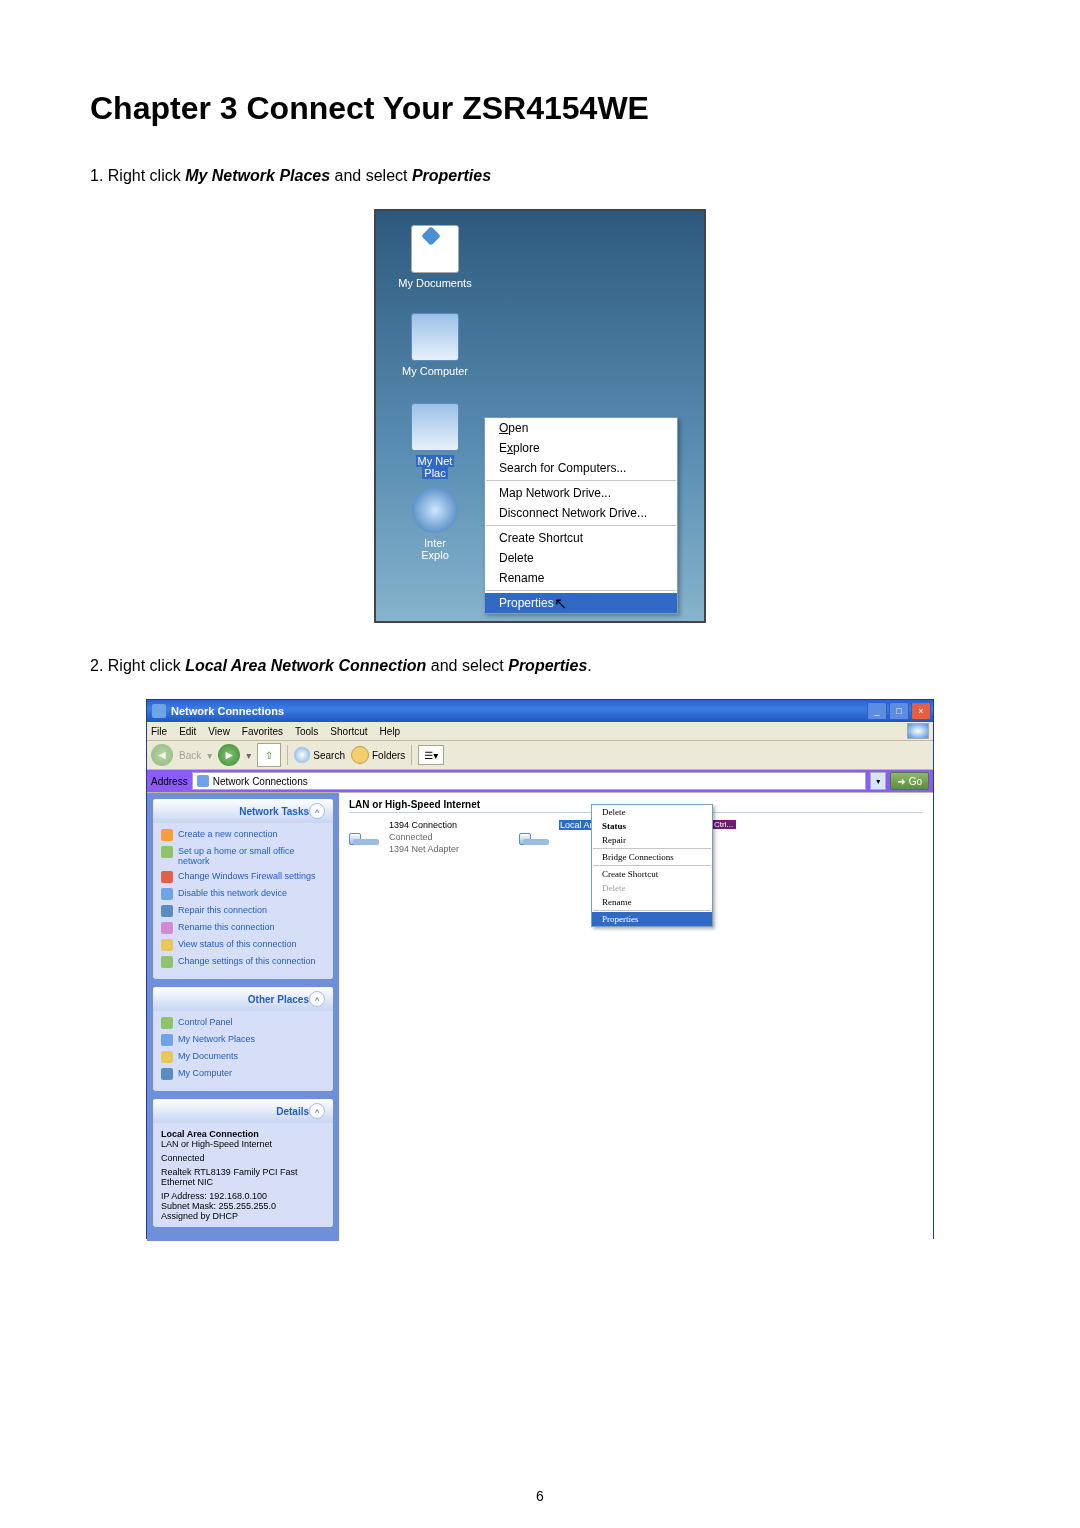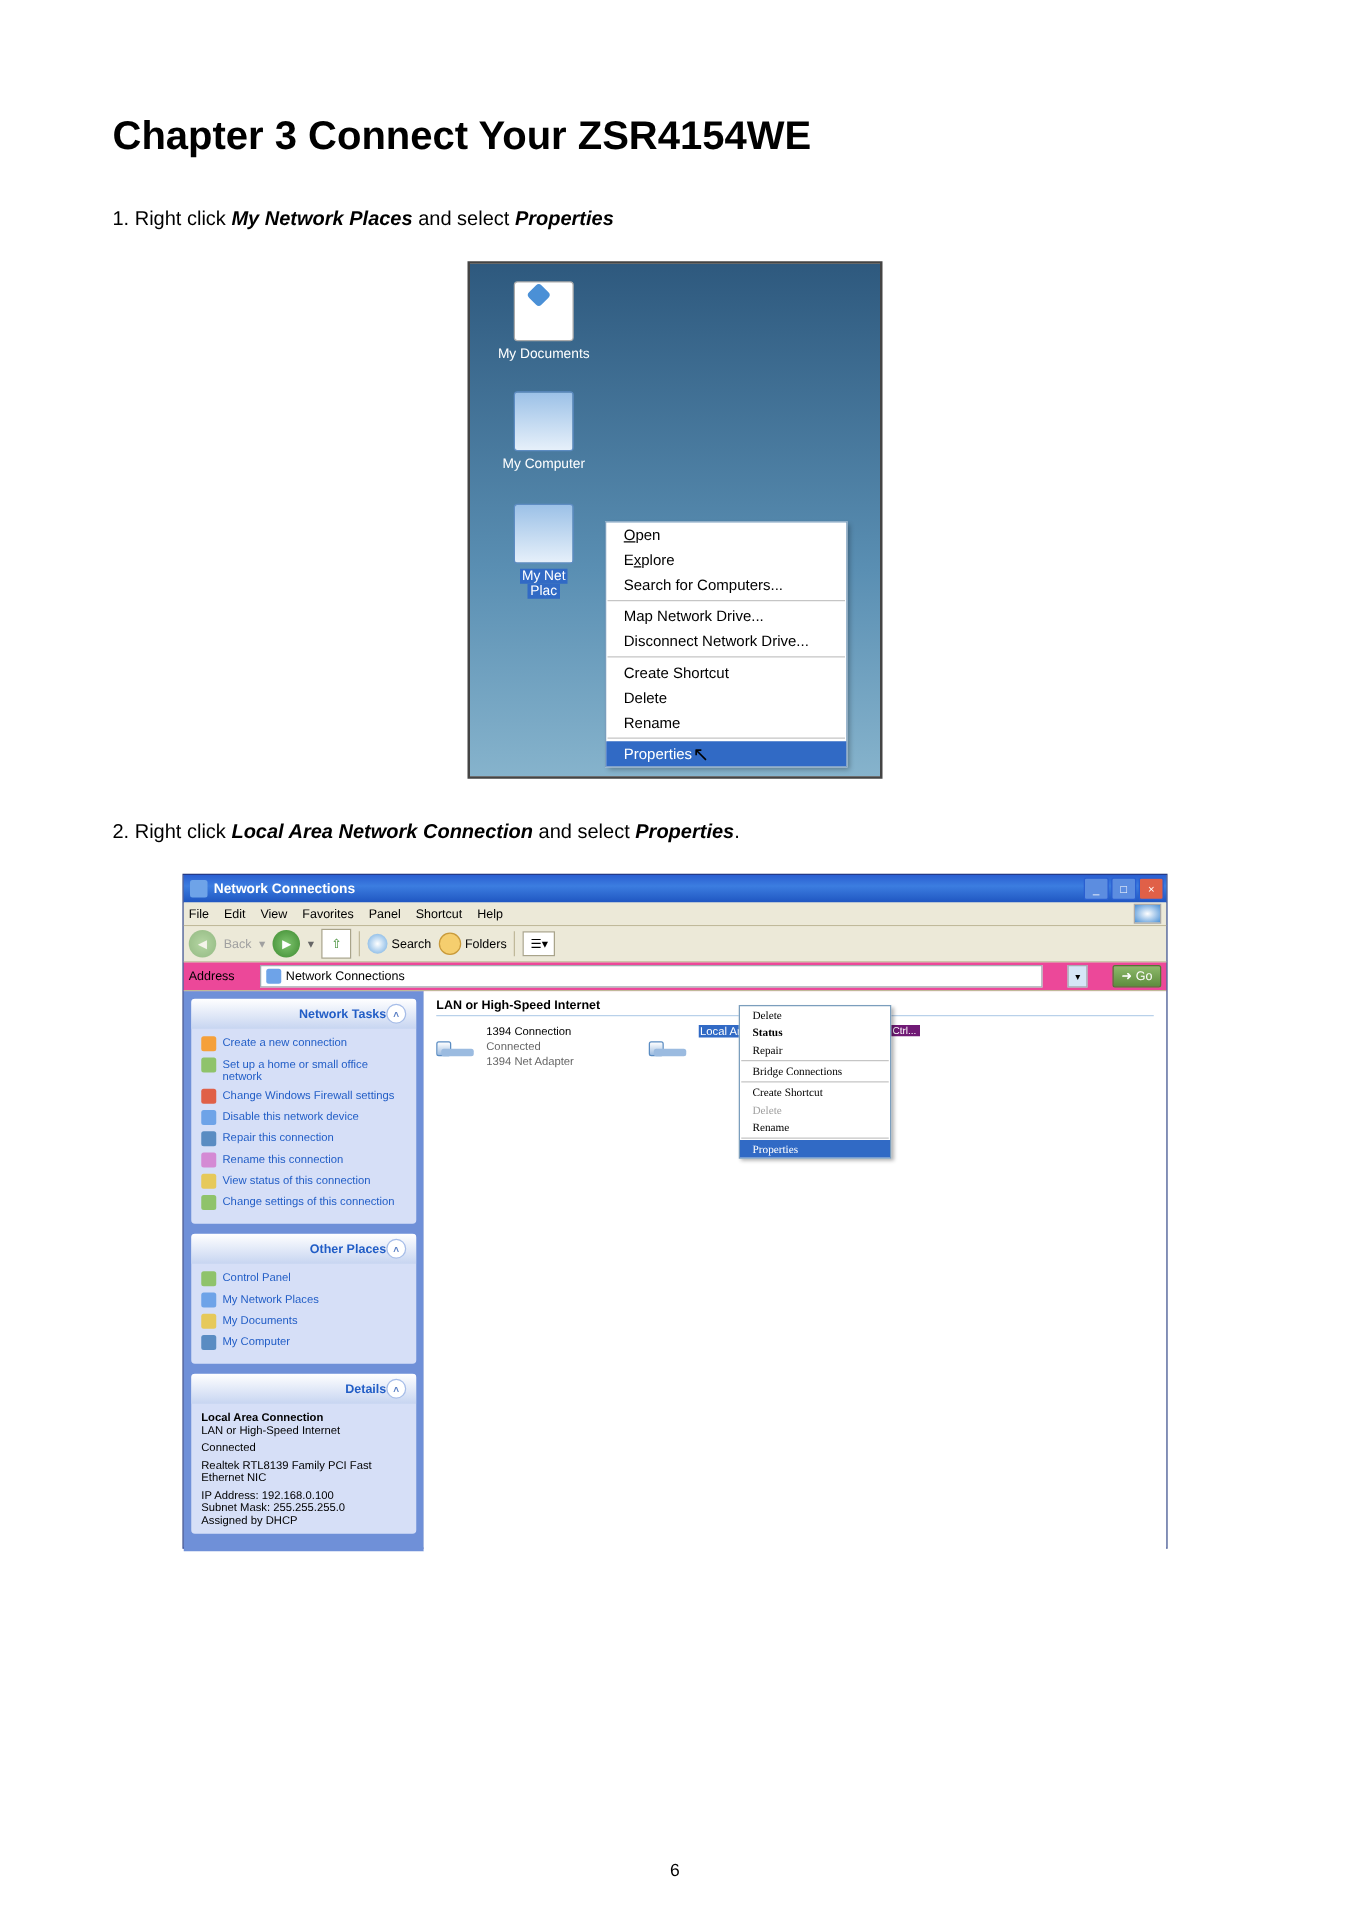--- a/index.html
+++ b/index.html
@@ -44,21 +44,21 @@
   .toolbar .nav{width:22px;height:22px;border-radius:50%;display:flex;align-items:center;justify-content:center;color:#fff;font-size:12px}
   .navb{background:radial-gradient(#7fc46f,#3c8a2f);opacity:.5}
   .navf{background:radial-gradient(#7fc46f,#3c8a2f)}
   .toolbar .upb{width:22px;height:22px;background:#fff;border:1px solid #a9a48a;display:flex;align-items:center;justify-content:center}
   .toolbar .sep{width:1px;height:20px;background:#c0b99a}
   .toolbar .sbtn{display:flex;align-items:center;gap:3px;color:#000}
   .toolbar .sbtn .si{width:16px;height:16px;border-radius:50%}
   .si-search{background:radial-gradient(#fff,#6aa8e0)}
   .si-fold{background:#f5ce6e;border:1px solid #c99a3a;border-radius:2px}
   .si-view{width:24px;height:18px;background:#fff;border:1px solid #a9a48a;display:flex;align-items:center;justify-content:center}
-  .addrbar{height:22px;background:#ec4899;border-bottom:1px solid #c0b99a;display:flex;align-items:center;padding:0 4px;gap:20px}
+  .addrbar{height:22px;background:#8b5cf6;border-bottom:1px solid #c0b99a;display:flex;align-items:center;padding:0 4px;gap:4px}
   .addrbar .afield{flex:1;height:16px;background:#fff;border:1px solid #a5acb2;display:flex;align-items:center;padding:0 4px}
   .addrbar .afield .ai{width:12px;height:12px;background:#6ea3e8;border-radius:2px;margin-right:4px}
   .addrbar .dd{width:14px;height:16px;background:#d6e6f7;border:1px solid #a5acb2;display:flex;align-items:center;justify-content:center;font-size:8px}
   .addrbar .go{height:16px;padding:0 6px;background:linear-gradient(#8db96b,#5e8d3e);color:#fff;border:1px solid #4e7a32;display:flex;align-items:center;gap:3px;border-radius:2px}
   .content{display:flex;height:448px}
   .sidebar{width:180px;background:#6f90d8;padding:6px;overflow:hidden}
   .panel{background:#d6dff7;border-radius:3px;margin-bottom:8px;overflow:hidden}
   .panel .ph{background:linear-gradient(#fff,#c7d5f1);padding:4px 8px;font-weight:bold;color:#215dc6;display:flex;justify-content:flex-end;align-items:center;font-size:10px}
   .panel .ph .chev{width:14px;height:14px;border-radius:50%;background:#fff;border:1px solid #a6bde8;display:flex;align-items:center;justify-content:center;font-size:8px;color:#5a7fc4}
   .panel .pb{padding:6px 8px;font-size:9px;color:#215dc6}
@@ -104,20 +104,25 @@
     </div>
     <div class="desk-item di-comp">
       <div class="di-icon i-monitor"></div>
       <div>My Computer</div>
     </div>
     <div class="desk-item di-net">
       <div class="di-icon i-net"></div>
       <div><span class="label">My Net</span></div>
       <div><span class="label">Plac</span></div>
     </div>
+    <div class="desk-item di-ie">
+      <div class="di-icon i-ie"></div>
+      <div>Inter</div>
+      <div>Explo</div>
+    </div>
 
     <div class="ctx1">
       <div class="mi"><u>O</u><span>pen</span></div>
       <div class="mi">E<u>x</u>plore</div>
       <div class="mi">Search for Computers...</div>
       <hr>
       <div class="mi">Map Network Drive...</div>
       <div class="mi">Disconnect Network Drive...</div>
       <hr>
       <div class="mi">Create Shortcut</div>
@@ -141,21 +146,21 @@
       <div class="wbtn wmin">_</div>
       <div class="wbtn wmax">□</div>
       <div class="wbtn wcls">×</div>
     </div>
 
     <div class="menubar">
       <span>File</span>
       <span>Edit</span>
       <span>View</span>
       <span>Favorites</span>
-      <span>Panel</span>
+      <span>Tools</span>
       <span>Shortcut</span>
       <span>Help</span>
       <div class="lg"></div>
     </div>
 
     <div class="toolbar">
       <div class="nav navb">◄</div>
       <span style="color:#a0a0a0">Back</span>
       <span style="color:#a0a0a0">▾</span>
       <div class="nav navf">►</div>

